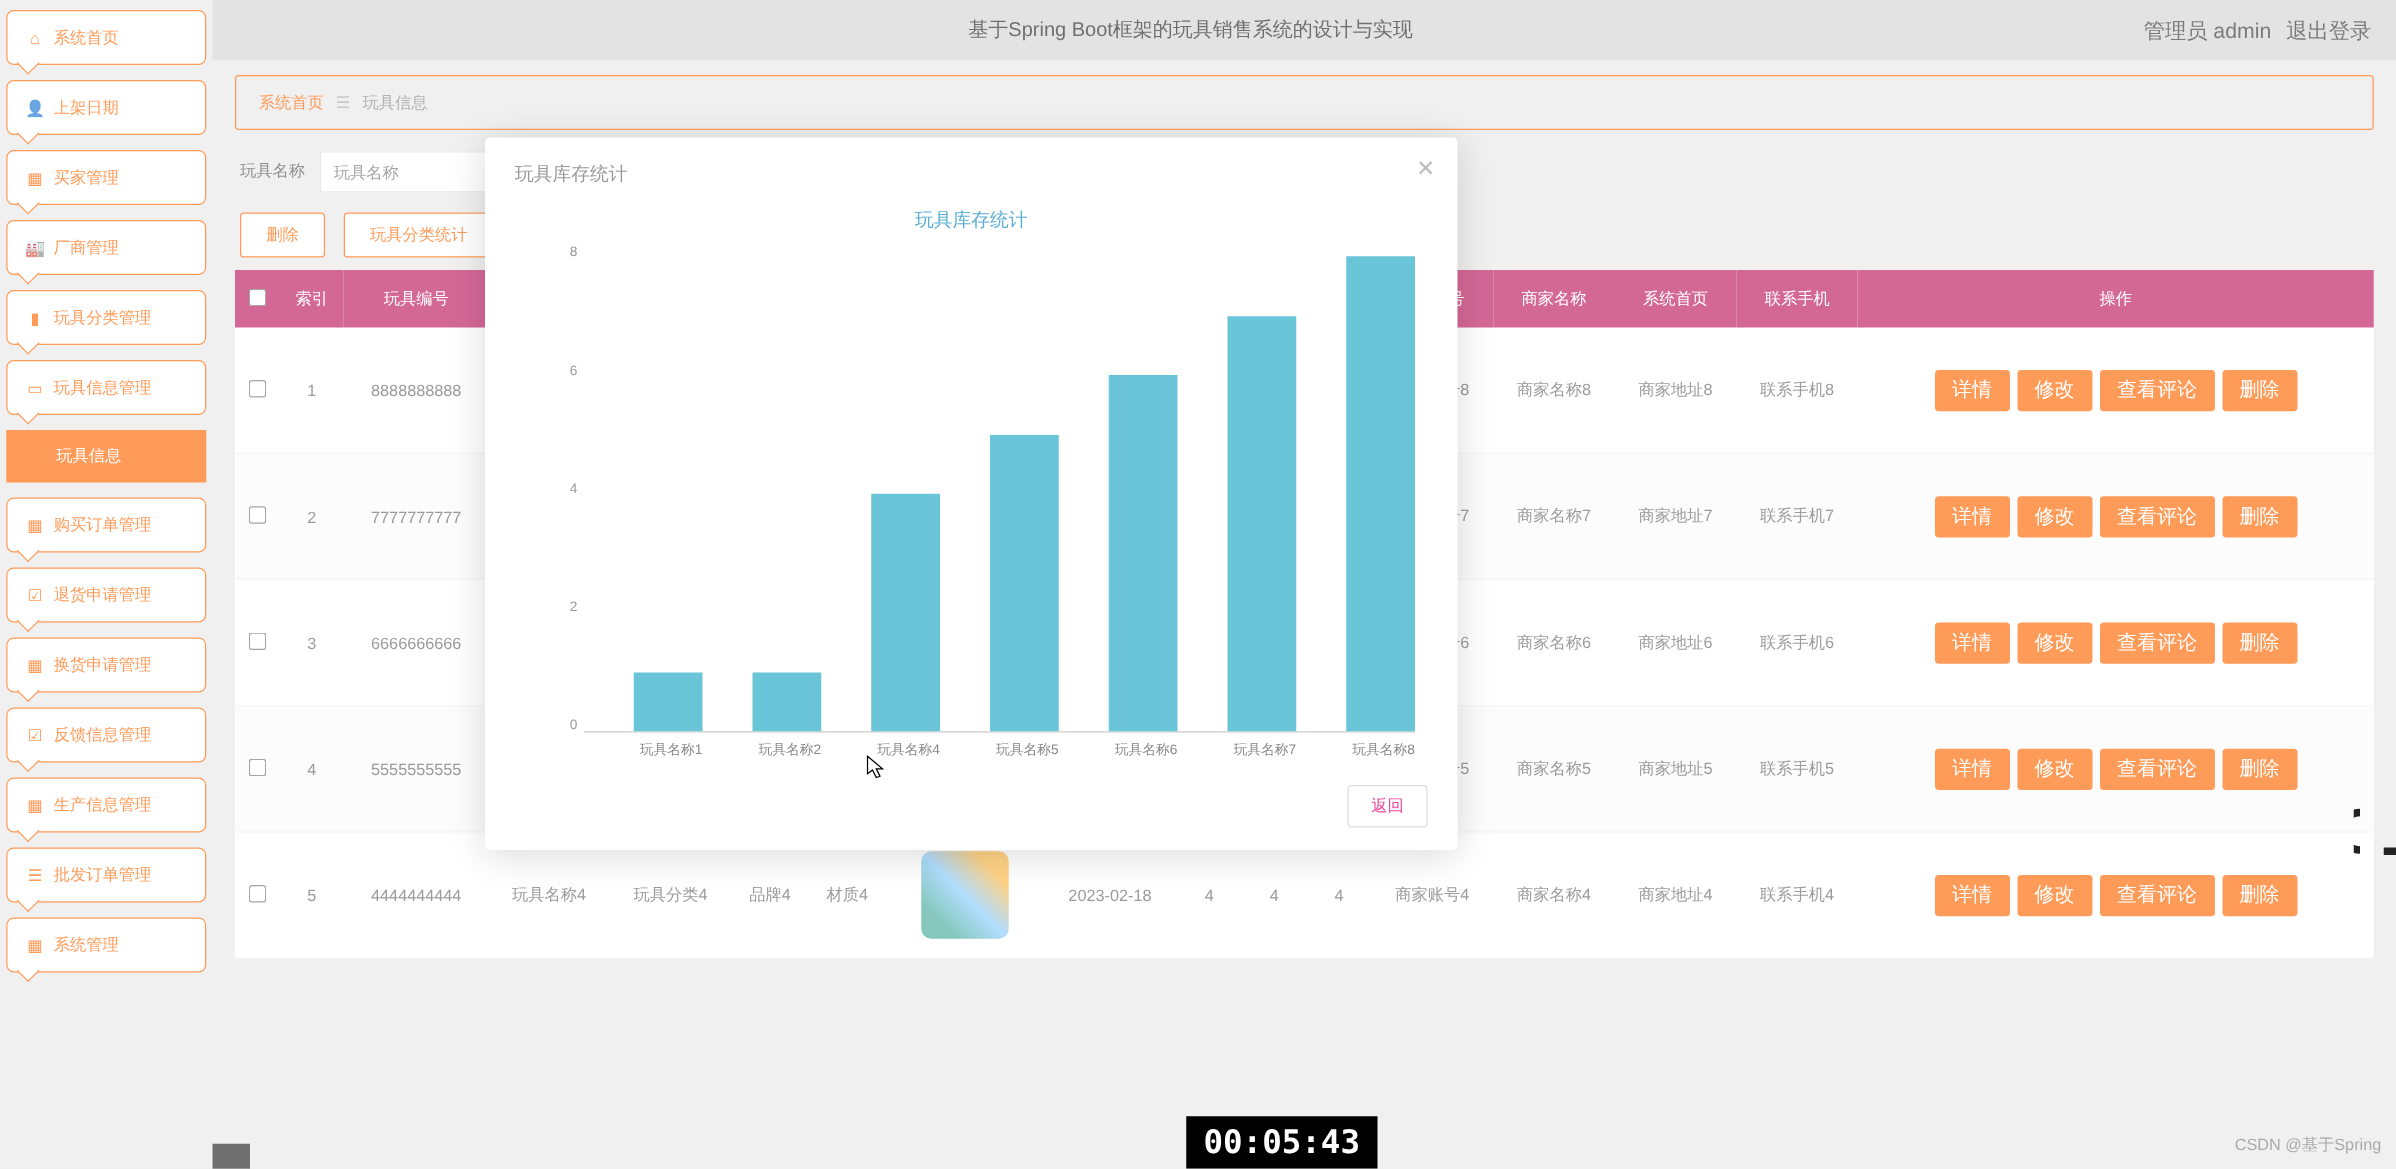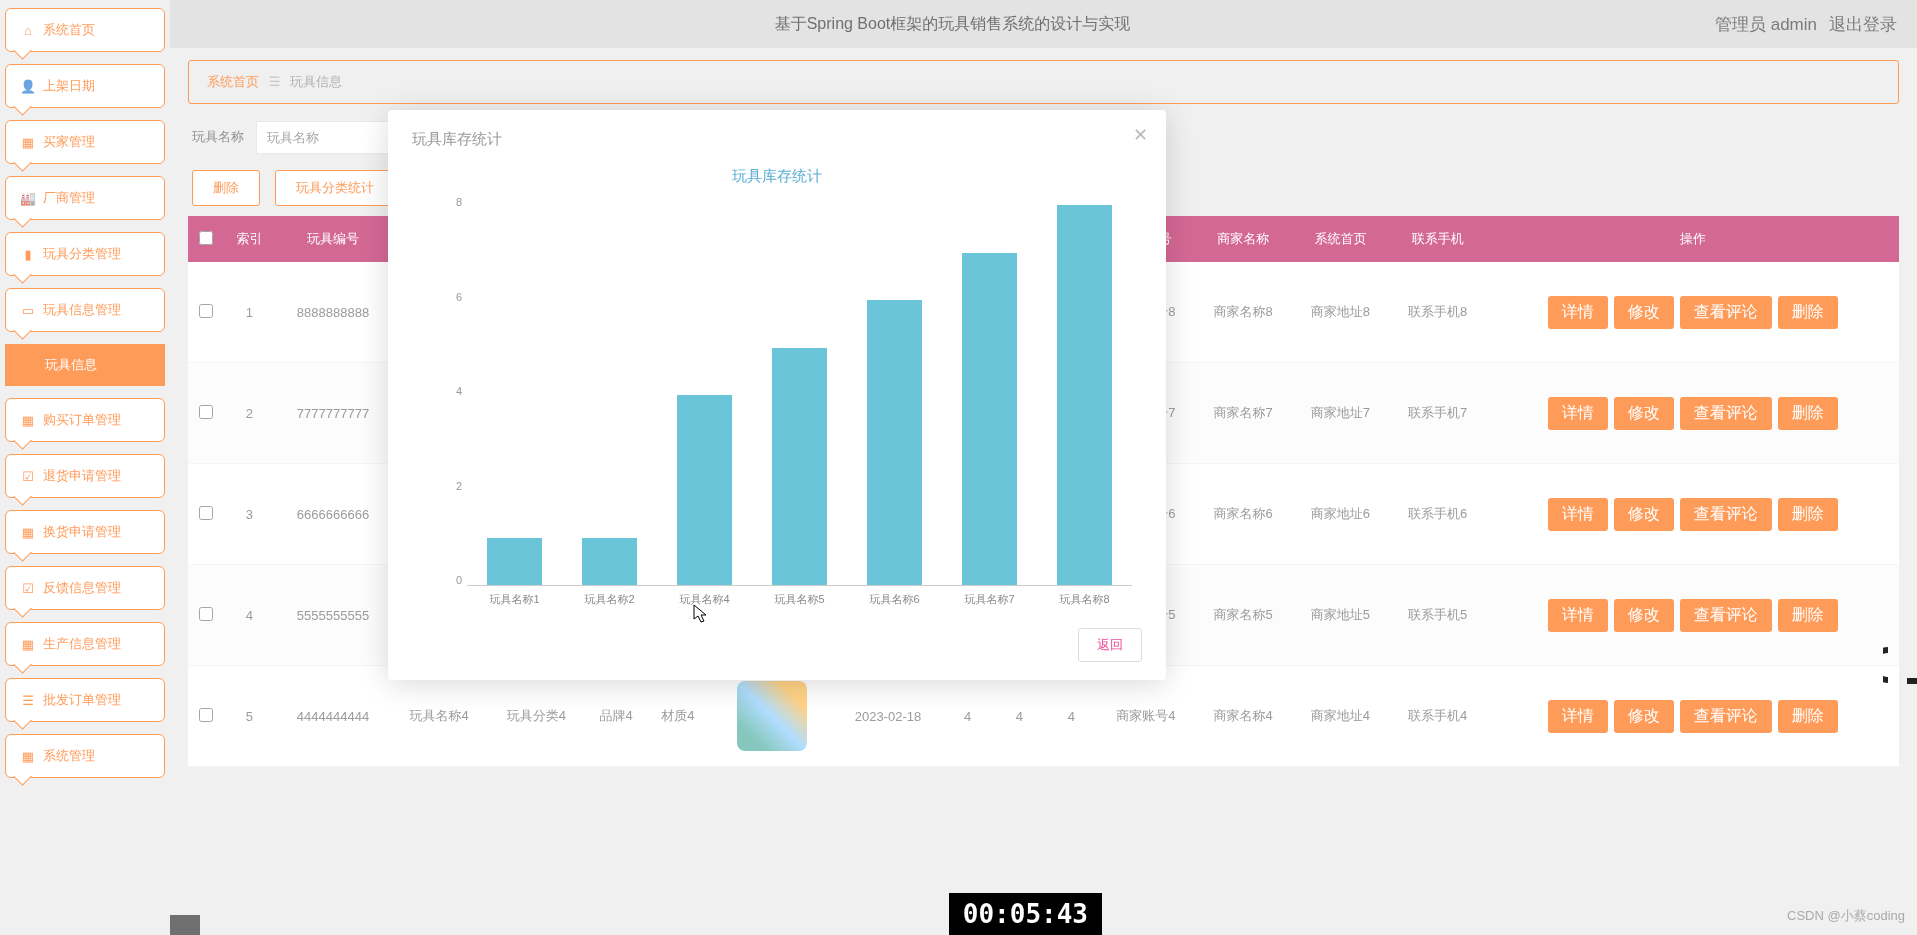--- a/index.html
+++ b/index.html
@@ -50,21 +50,21 @@
     
     
     .modal-backdrop { position: absolute; inset: 0; background: rgba(255,255,255,0.35); }
     .modal { position: absolute; left: 388px; top: 110px; width: 778px; background: #fff; border-radius: 4px; box-shadow: 0 4px 30px rgba(0,0,0,0.15); padding: 20px 24px 18px; }
     .modal-title { color: #999; font-size: 15px; margin-bottom: 18px; }
     .modal-close { position: absolute; right: 18px; top: 14px; color: #bbb; font-size: 18px; cursor: pointer; }
     .chart-title { text-align: center; color: #5aaed4; font-size: 15px; margin-bottom: 10px; }
     .chart-area { position: relative; height: 420px; padding: 10px 20px 20px 50px; }
     .y-axis { position: absolute; left: 25px; top: 0; bottom: 30px; width: 25px; display: flex; flex-direction: column; justify-content: space-between; align-items: flex-end; font-size: 11px; color: #999; }
     .bars { position: absolute; left: 55px; right: 10px; bottom: 30px; top: 0; display: flex; align-items: flex-end; justify-content: space-around; border-bottom: 1px solid #ccc; }
-    .bar-wrap { flex: 1; display: flex; flex-direction: column; align-items: center; position: relative; }
+    .bar-wrap { flex: 1; display: flex; flex-direction: column; align-items: flex-end; position: relative; }
     .bar { width: 55px; background: #6bc5d8; }
     .bar-label { position: absolute; bottom: -22px; font-size: 11px; color: #888; white-space: nowrap; }
     .modal-footer { display: flex; justify-content: flex-end; margin-top: 12px; }
     .btn-return { background: #fff; border: 1px solid #ddd; color: #ec4899; padding: 7px 18px; border-radius: 3px; font-size: 13px; cursor: pointer; }
     
     
     .cursor { position: absolute; left: 693px; top: 604px; width: 16px; height: 20px; z-index: 100; pointer-events:none; }
     
     
     .timer { position: absolute; right: 815px; bottom: 0; background: #000; color: #fff; font-family: monospace; font-size: 26px; font-weight:bold; padding: 6px 14px; z-index:50; }
@@ -397,18 +397,18 @@
     <span class="btn-return">返回</span>
   </div>
 </div>
 
 <svg class="cursor" viewBox="0 0 16 20">
     <path d="M1 1 L1 15 L5 12 L8 18 L11 17 L8 11 L13 11 Z" fill="#fff" stroke="#000" stroke-width="1"></path>
   </svg>
 
 <div class="timer">00:05:43</div>
 
-<div class="wm">CSDN @小蔡coding</div>
+<div class="wm">CSDN @基于Spring</div>
 
 <svg class="side-icon" viewBox="0 0 34 50">
     <path d="M5 10 A15 15 0 1 0 5 40" fill="none" stroke="#222" stroke-width="6"></path>
     <rect x="24" y="38" width="10" height="6" fill="#222"></rect>
   </svg>
 
 </body></html>

